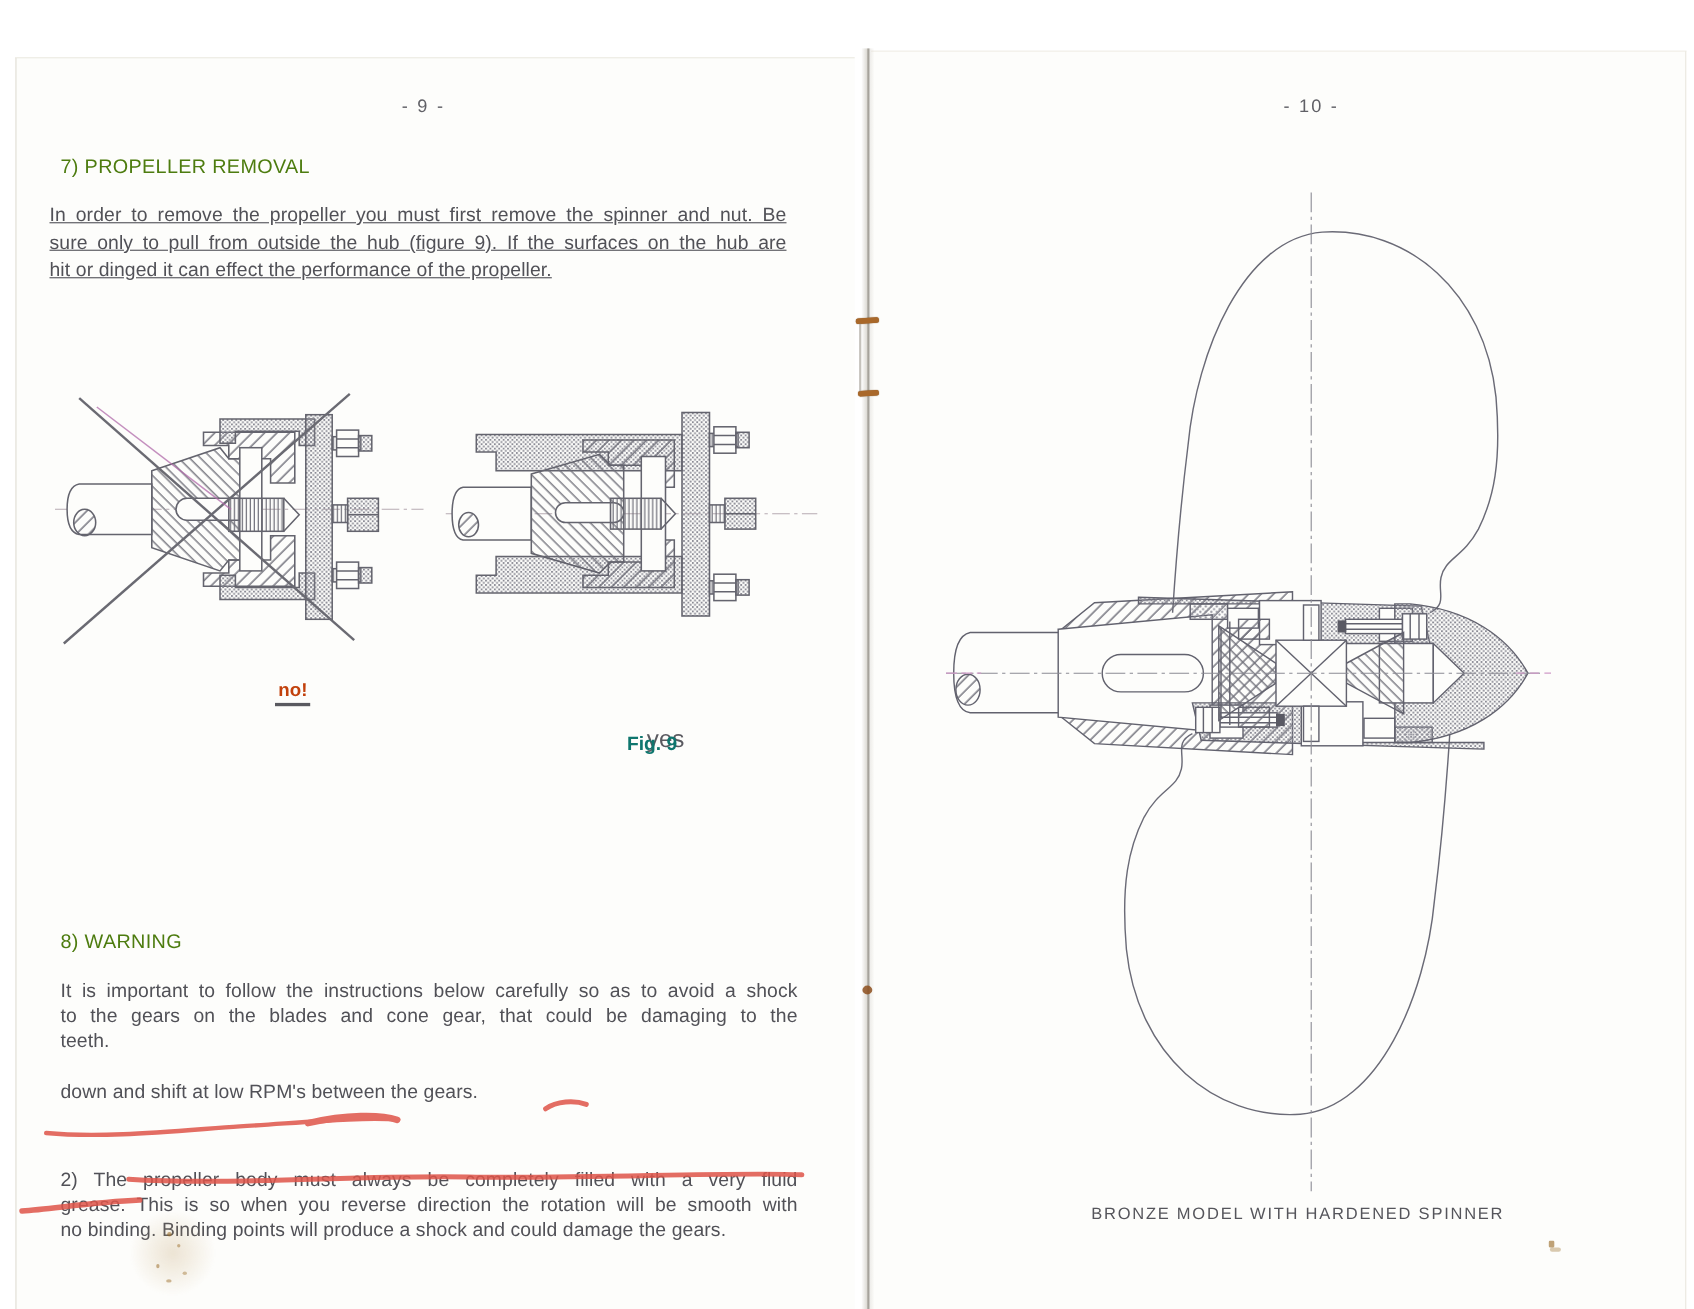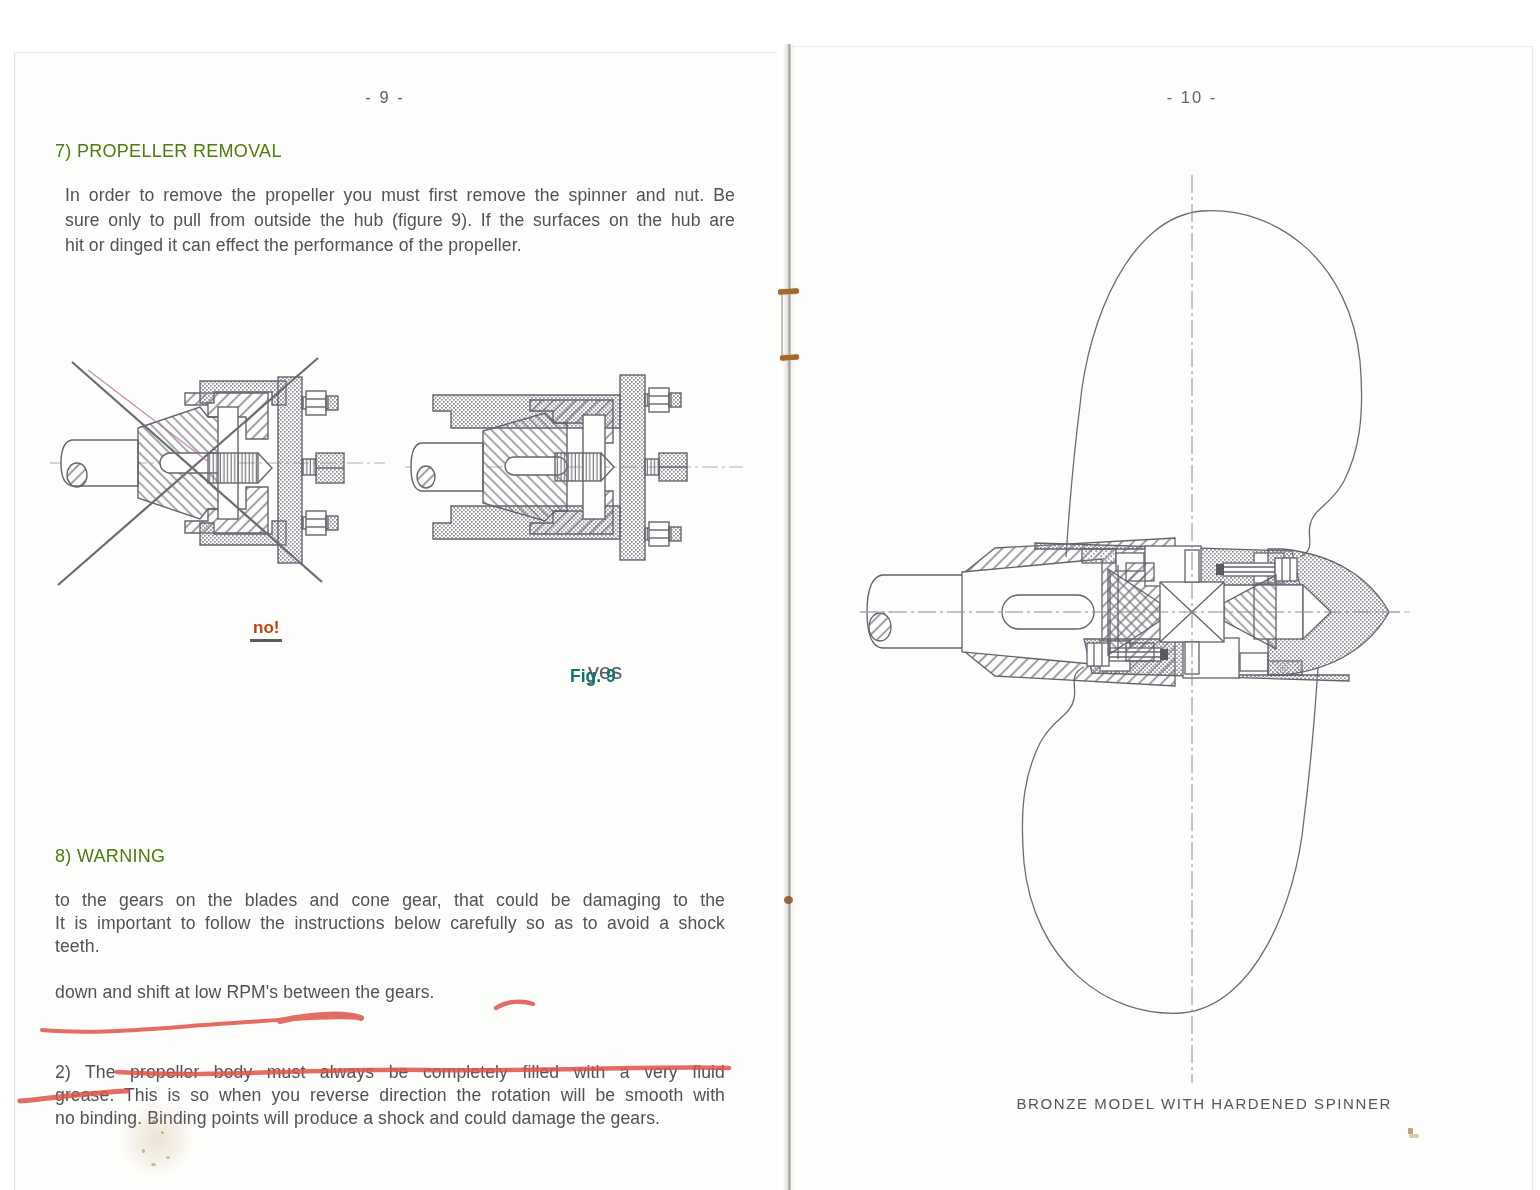--- a/index.html
+++ b/index.html
@@ -16,21 +16,21 @@
   .page-num{font-size:16.5px;letter-spacing:2px;color:#606066;text-align:center;}
   .h-title{font-size:18px;font-weight:normal;color:#4d7c0f;letter-spacing:.3px;}
   .para{width:670px;font-size:17.6px;color:#515157;letter-spacing:.1px;}
   .para .ln{white-space:nowrap;}
   .para .jl{text-align:justify;text-align-last:justify;white-space:normal;height:inherit;}
   .lh25 .ln,.lh25 .jl{line-height:25px;height:25px;}
   .lh23 .ln,.lh23 .jl{line-height:23px;height:23px;}
   #no-label{font-size:17px;font-weight:bold;color:#c2410c;border-bottom:3px solid #5a5a60;padding:0 3px 1px 3px;}
   #yes-label{font-size:22px;color:#5a5a60;margin-top:40px;}
   #fig-label{font-size:17.5px;font-weight:bold;color:#0f766e;}
-  #caption{width:400px;text-align:right;font-size:15px;letter-spacing:1.6px;color:#55555b;}
+  #caption{width:400px;text-align:left;font-size:15px;letter-spacing:1.6px;color:#55555b;}
   
   #spine{left:783px;top:44px;width:12px;height:1146px;
     background:linear-gradient(to right,rgba(190,186,176,0) 0%,rgba(185,180,168,.45) 40%,rgba(120,115,104,.75) 52%,rgba(200,196,186,.25) 70%,rgba(200,196,186,0) 100%);}
   .staple{background:#a9682a;border-radius:2px;box-shadow:0 0 1px #7c4a18;}
   .rust{background:#8d4f1d;border-radius:50%;opacity:.85;}
   #stain{left:118px;top:1100px;width:78px;height:78px;border-radius:50%;
     background:radial-gradient(closest-side,rgba(196,164,110,.28),rgba(196,164,110,0));filter:blur(1px);}
   .speck{position:absolute;border-radius:50%;background:#96661f;}
   svg{display:block;}
 </style>
@@ -65,21 +65,21 @@
 <div id="spine" class="abs"></div>
 <div class="abs staple" style="left:778px;top:289px;width:21px;height:5px;transform:rotate(-4deg);"></div>
 <div class="abs staple" style="left:780px;top:355px;width:19px;height:5px;transform:rotate(-3deg);"></div>
 <div class="abs" style="left:781px;top:294px;width:2px;height:62px;background:rgba(140,134,122,.5);border-radius:2px;"></div>
 <div class="abs rust" style="left:784px;top:896px;width:9px;height:8px;"></div>
 
 <div class="abs page-num" style="left:350px;top:88px;width:70px;">- 9 -</div>
 
 <div class="abs h-title" style="left:55px;top:141px;">7) PROPELLER REMOVAL</div>
 
-<div class="abs para lh25" style="left:65px;top:183px;">
+<div class="abs para lh25" style="left:45px;top:183px;text-decoration:underline;">
   <div class="jl">In order to remove the propeller you must first remove the spinner and nut. Be</div>
   <div class="jl">sure only to pull from outside the hub (figure 9). If the surfaces on the hub are</div>
   <div class="ln">hit or dinged it can effect the performance of the propeller.</div>
 </div>
 
 <svg class="abs" style="left:50px;top:345px;" width="340" height="250" viewBox="0 0 340 250" fill="none" stroke="#64646e" stroke-width="1.4">
 
   <line x1="0" y1="118" x2="335" y2="118" stroke="#b6aab2" stroke-width="1" stroke-dasharray="16 4 3 4"></line>
 
   <path d="M 22,95 q -11,2 -11,23 q 0,21 11,23 L 88,141 L 88,95 Z" fill="#fdfdfb"></path>
@@ -158,22 +158,22 @@
   <rect x="264" y="172" width="12" height="14" fill="url(#st)"></rect>
 </svg>
 
 <span class="abs" id="no-label" style="left:250px;top:618px;">no!</span>
 <span class="abs" id="yes-label" style="left:588px;top:619px;">yes</span>
 <span class="abs" id="fig-label" style="left:570px;top:666px;">Fig. 9</span>
 
 <div class="abs h-title" style="left:55px;top:846px;">8) WARNING</div>
 
 <div class="abs para lh23" style="left:55px;top:889px;">
+  <div class="jl">It is important to follow the instructions below carefully so as to avoid a shock</div>
   <div class="jl">to the gears on the blades and cone gear, that could be damaging to the</div>
-  <div class="jl">It is important to follow the instructions below carefully so as to avoid a shock</div>
   <div class="ln">teeth.</div>
 </div>
 
 <div class="abs para lh23" style="left:55px;top:981px;">
   <div class="ln">down and shift at low RPM's between the gears.</div>
 </div>
 
 <div class="abs para lh23" style="left:55px;top:1049px;margin-top:12px;">
   <div class="jl">2) The propeller body must always be completely filled with a very fluid</div>
   <div class="jl">grease. This is so when you reverse direction the rotation will be smooth with</div>

